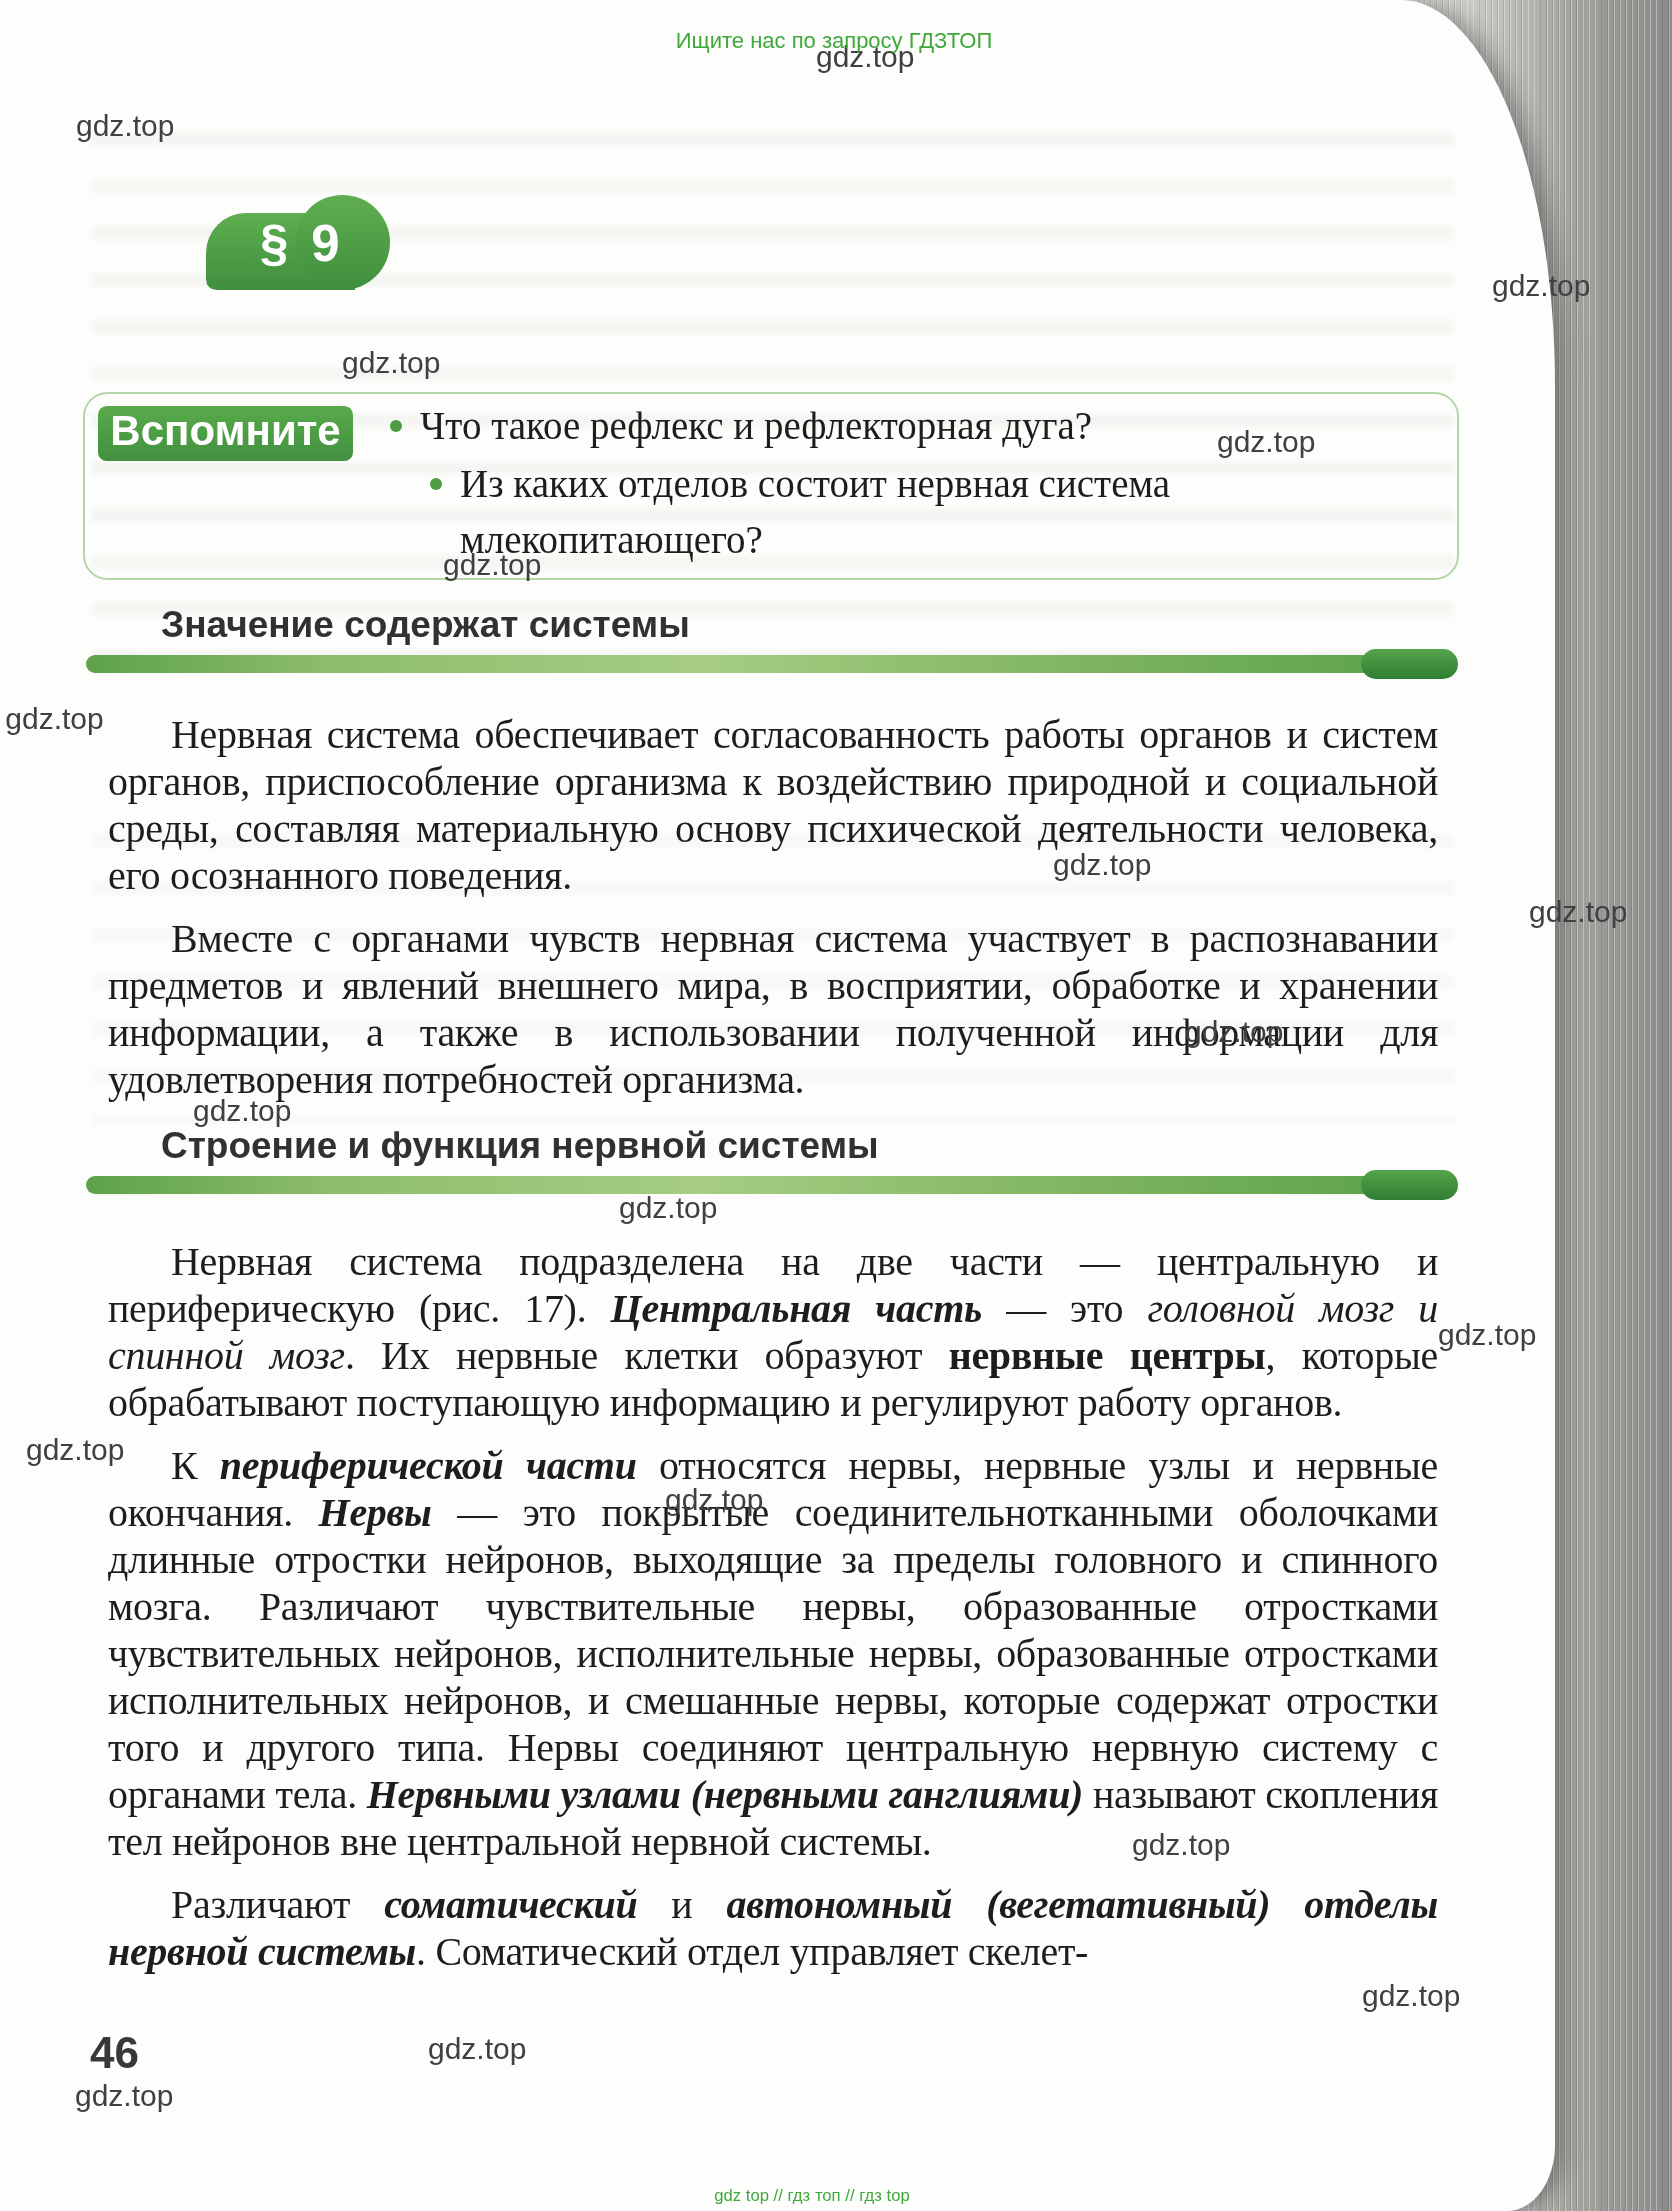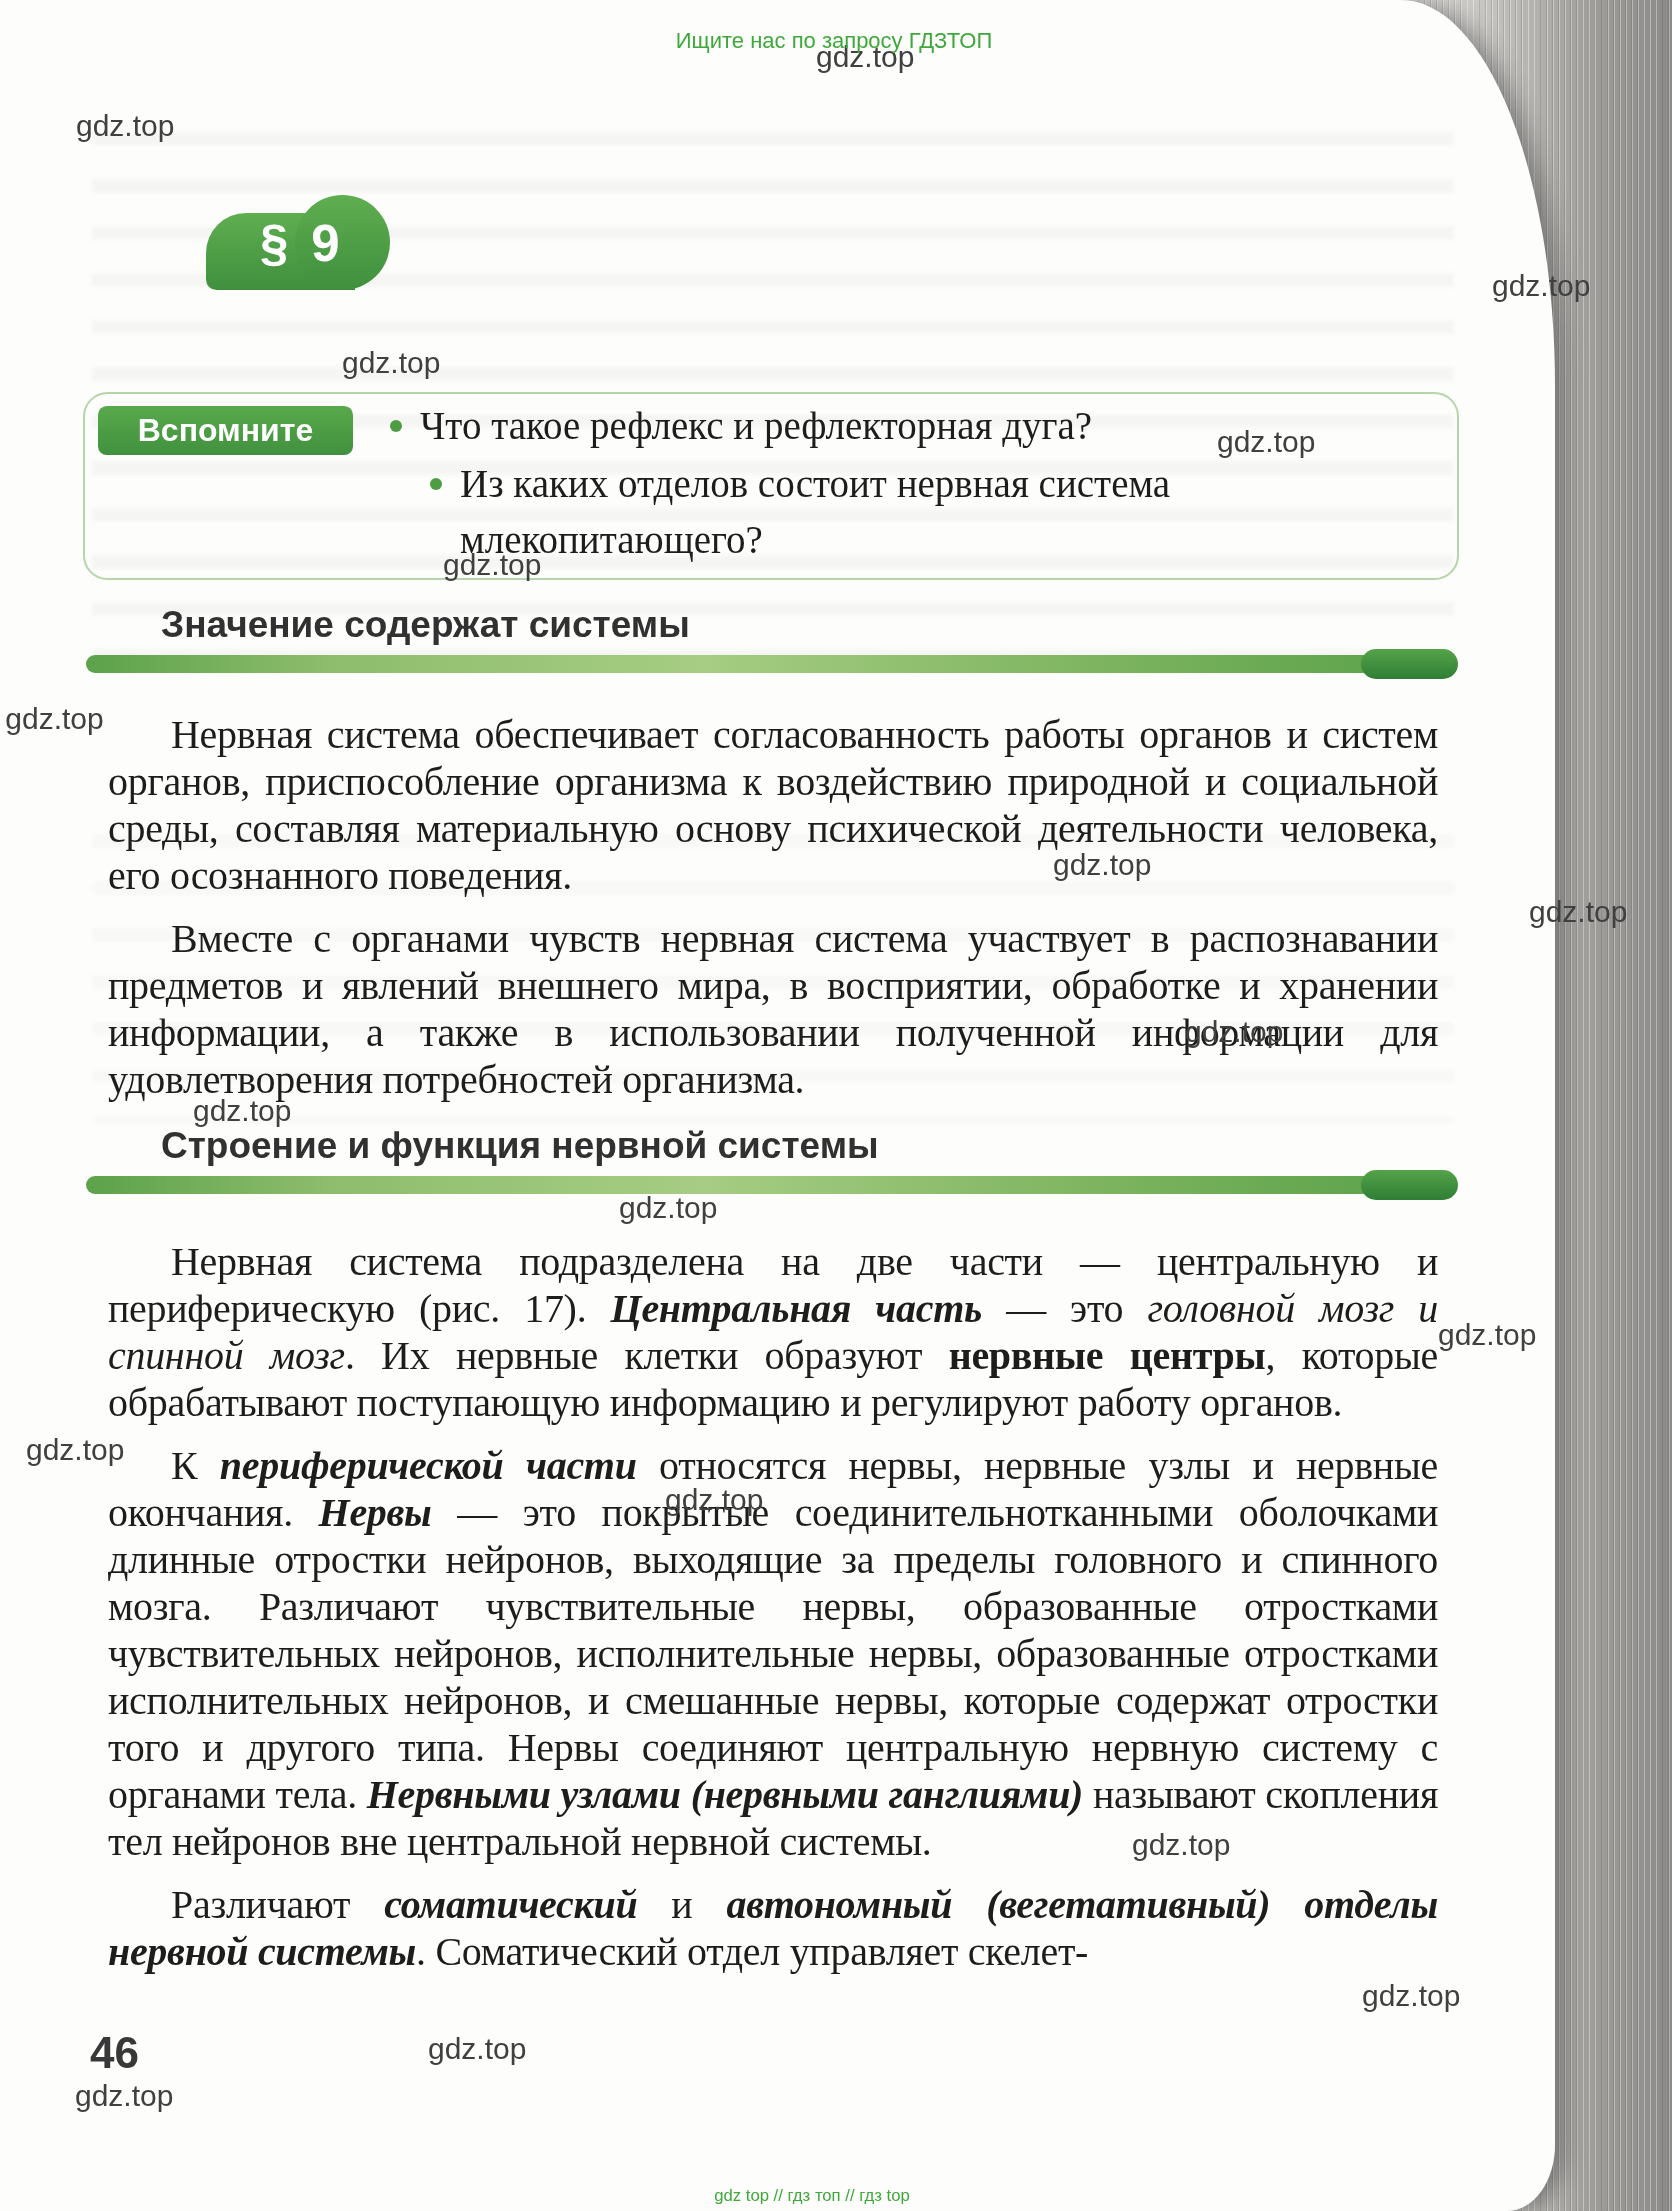--- a/index.html
+++ b/index.html
@@ -58,24 +58,24 @@
     position:absolute; left:423px; top:211px; width:983px; margin:0;
     font-family:"Liberation Sans","DejaVu Sans",sans-serif; font-weight:700;
     font-size:41px; line-height:50px; color:#3a3a3a;
   }
   
   .remember-frame {
     position:absolute; left:83px; top:392px; width:1376px; height:188px;
     border:2.6px solid rgba(122,180,104,0.55); border-radius:24.6px;
   }
   .remember-label {
-    position:absolute; left:98px; top:406px; width:255px; height:49px;
+    position:absolute; left:98px; top:406px; width:255px; height:55px;
     background:linear-gradient(180deg,#59aa4b,#41903f); border-radius:8.8px;
     color:#ffffff; text-align:center; line-height:49px;
-    font-family:"Liberation Sans","DejaVu Sans",sans-serif; font-weight:700; font-size:32px;
+    font-family:"Liberation Sans","DejaVu Sans",sans-serif; font-weight:700; font-size:42px;
   }
   .questions {
     position:absolute; left:420px; top:398px; width:1035px;
     font-size:39px; line-height:56px; color:#1d1d1b;
   }
   .q { position:relative; }
   .q + .q { margin-top:1.8px;margin-left:40px; }
   .q-bullet {
     position:absolute; left:-30px; top:22px; width:12.3px; height:12.3px;
     border-radius:50%; background:#4e9d45;

